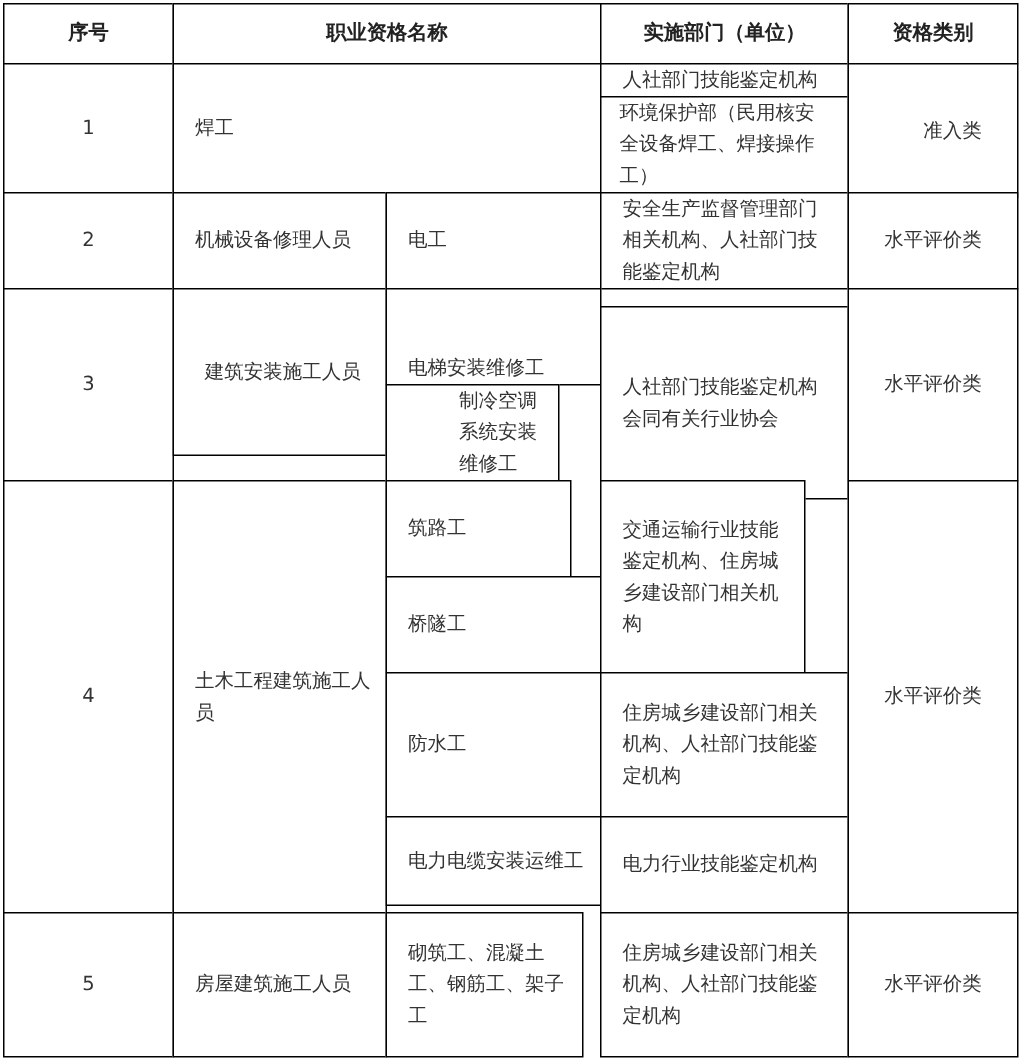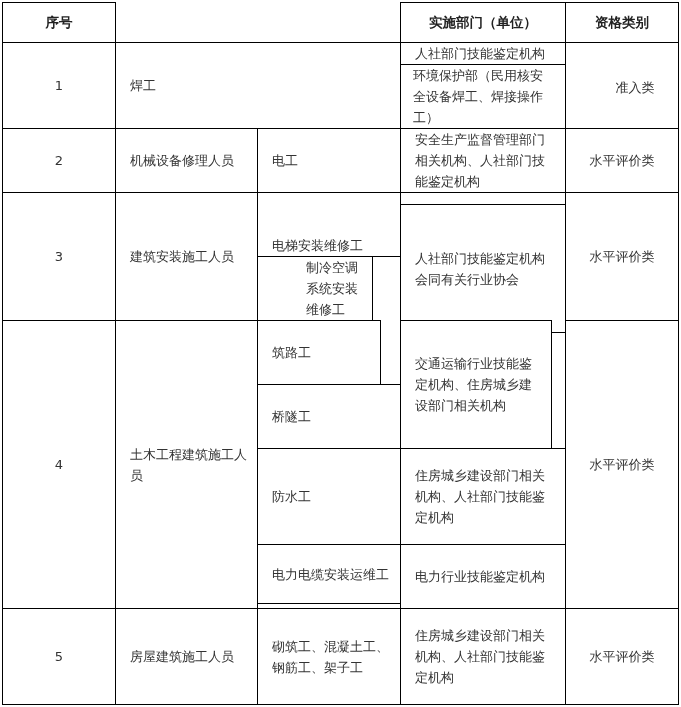--- a/index.html
+++ b/index.html
@@ -14,20 +14,23 @@
   .hd { font-weight: bold; font-size: 13.5px; color: #222; }
   .txt { display: block; width: 100%; word-break: break-all; }
 </style>
 </head>
 <body>
 
 <div class="tbl">
 
   <div class="cell c hd" style="left:2px;top:2px;width:114px;height:41px;justify-content:flex-end;">
       <span class="txt">序号</span>
+    </div>
+  <div class="cell c hd" style="left:115px;top:2px;width:286px;height:41px;">
+      <span class="txt">职业资格名称</span>
     </div>
   <div class="cell c hd" style="left:400px;top:2px;width:166px;height:41px;">
       <span class="txt">实施部门（单位）</span>
     </div>
   <div class="cell c hd" style="left:565px;top:2px;width:114px;height:41px;">
       <span class="txt">资格类别</span>
     </div>
 
   <div class="cell c" style="left:2px;top:42px;width:114px;height:87px;">
       <span class="txt">1</span>
@@ -57,21 +60,21 @@
   <div class="cell l" style="left:400px;top:128px;width:166px;height:65px;">
       <span class="txt">安全生产监督管理部门相关机构、人社部门技能鉴定机构</span>
     </div>
   <div class="cell c" style="left:565px;top:128px;width:114px;height:65px;">
       <span class="txt">水平评价类</span>
     </div>
 
   <div class="cell c" style="left:2px;top:192px;width:114px;height:129px;">
       <span class="txt">3</span>
     </div>
-  <div class="cell l" style="left:115px;top:192px;width:143px;height:129px;">
+  <div class="cell l" style="left:115px;top:192px;width:143px;height:112px;text-align:center;">
       <span class="txt">建筑安装施工人员</span>
     </div>
   <div class="cell l" style="left:257px;top:192px;width:144px;height:65px;align-items:flex-end;">
       <span class="txt">电梯安装维修工</span>
     </div>
   <div class="cell l" style="left:257px;top:256px;width:116px;height:65px;padding-left:48px;">
       <span class="txt">制冷空调系统安装维修工</span>
     </div>
   <div class="cell l" style="left:400px;top:204px;width:166px;height:129px;">
       <span class="txt">人社部门技能鉴定机构会同有关行业协会</span>
@@ -91,40 +94,40 @@
     </div>
   <div class="cell l" style="left:257px;top:384px;width:144px;height:65px;">
       <span class="txt">桥隧工</span>
     </div>
   <div class="cell l" style="left:257px;top:448px;width:144px;height:97px;">
       <span class="txt">防水工</span>
     </div>
   <div class="cell l" style="left:257px;top:544px;width:144px;height:60px;">
       <span class="txt">电力电缆安装运维工</span>
     </div>
-  <div class="cell l" style="left:400px;top:320px;width:152px;height:129px;">
+  <div class="cell l" style="left:400px;top:320px;width:137px;height:129px;">
       <span class="txt">交通运输行业技能鉴定机构、住房城乡建设部门相关机构</span>
     </div>
   <div class="cell l" style="left:400px;top:448px;width:166px;height:97px;">
       <span class="txt">住房城乡建设部门相关机构、人社部门技能鉴定机构</span>
     </div>
   <div class="cell l" style="left:400px;top:544px;width:166px;height:65px;">
       <span class="txt">电力行业技能鉴定机构</span>
     </div>
   <div class="cell c" style="left:565px;top:320px;width:114px;height:289px;">
       <span class="txt">水平评价类</span>
     </div>
 
   <div class="cell c" style="left:2px;top:608px;width:114px;height:97px;">
       <span class="txt">5</span>
     </div>
   <div class="cell l" style="left:115px;top:608px;width:143px;height:97px;">
       <span class="txt">房屋建筑施工人员</span>
     </div>
-  <div class="cell l" style="left:257px;top:608px;width:144px;height:97px;align-items:center;">
+  <div class="cell l" style="left:257px;top:608px;width:132px;height:97px;align-items:center;">
       <span class="txt">砌筑工、混凝土工、钢筋工、架子工</span>
     </div>
   <div class="cell l" style="left:400px;top:608px;width:166px;height:97px;">
       <span class="txt">住房城乡建设部门相关机构、人社部门技能鉴定机构</span>
     </div>
   <div class="cell c" style="left:565px;top:608px;width:114px;height:97px;">
       <span class="txt">水平评价类</span>
     </div>
 
 </div>

